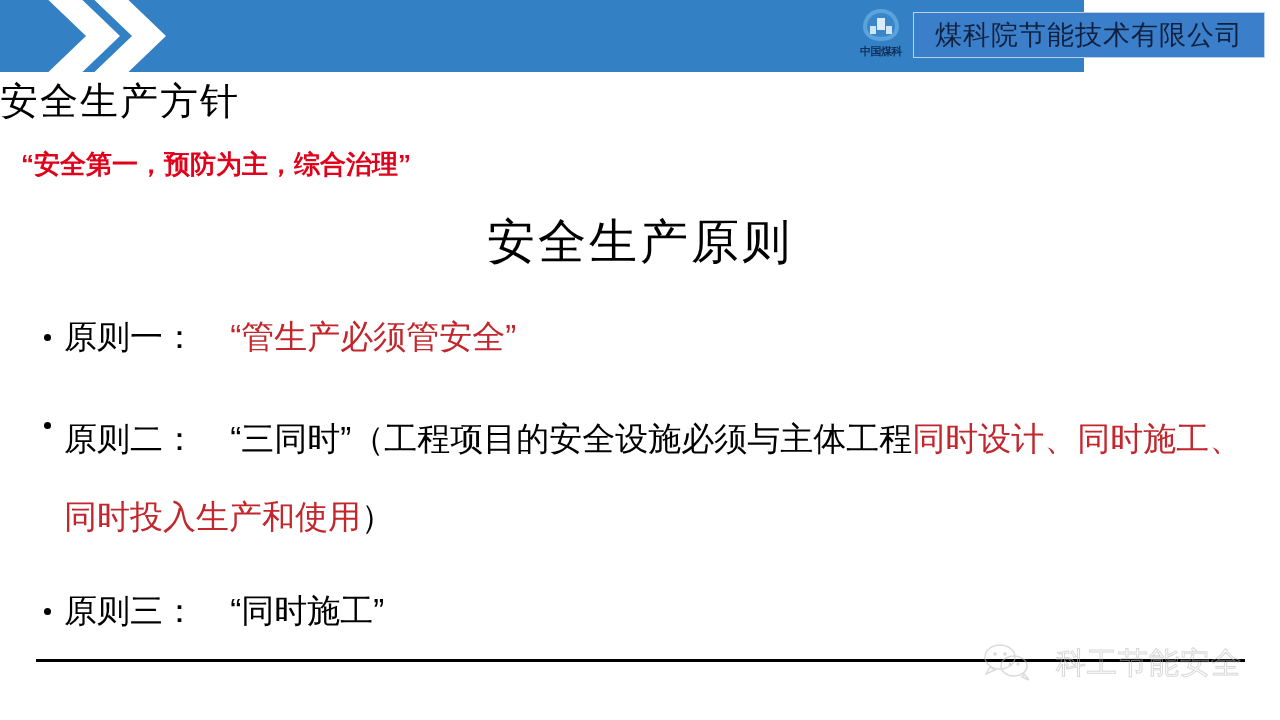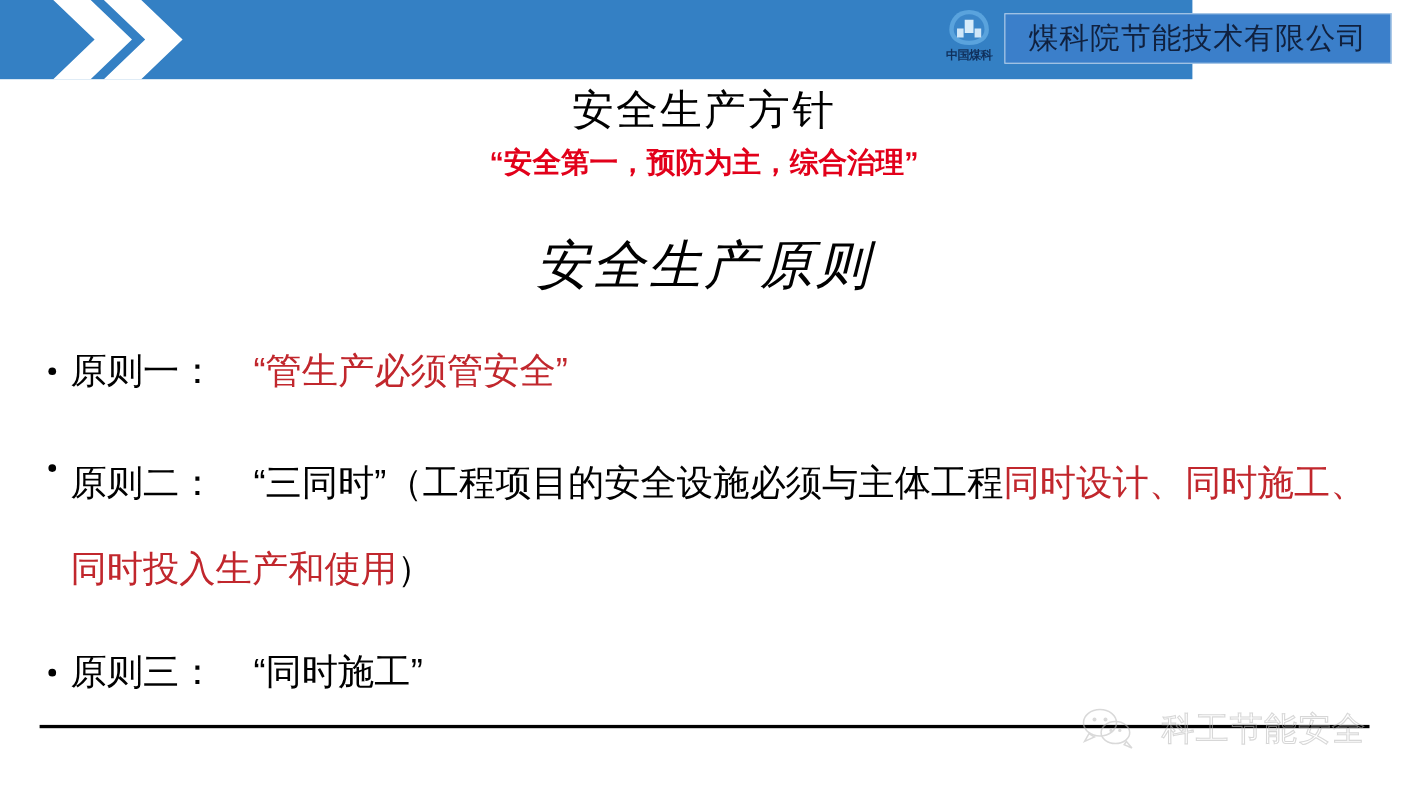--- a/index.html
+++ b/index.html
@@ -76,49 +76,49 @@
     white-space: nowrap;
     font-family: Liberation Mono, monospace;
   }
 
   
   .title-block {
     position: absolute;
     top: 78px;
     left: 0;
     width: 1280px;
-    text-align: center;
+    text-align: left;
   }
   .title-main {
     font-family: "Liberation Serif", "DejaVu Serif", serif;
     font-size: 38px;
     color: #000000;
     line-height: 46px;
     letter-spacing: 2px;
   }
   .title-sub {
     font-size: 26px;
     font-weight: bold;
     color: #e2001a;
     line-height: 42px;
     letter-spacing: 0px;
-    margin-top: 2px;
+    margin-top: 19px;
+    padding-left: 21px;
   }
   .title-second {
     position: absolute;
     top: 212px;
     left: 0;
     width: 1280px;
     text-align: center;
     font-family: "Liberation Serif", "DejaVu Serif", serif;
     font-size: 48px;
     color: #000000;
     letter-spacing: 3px;
     line-height: 60px;
-    font-style: italic;
   }
 
   
   .content {
     position: absolute;
     top: 312px;
     left: 40px;
     width: 1220px;
   }
   .bullet-row {

